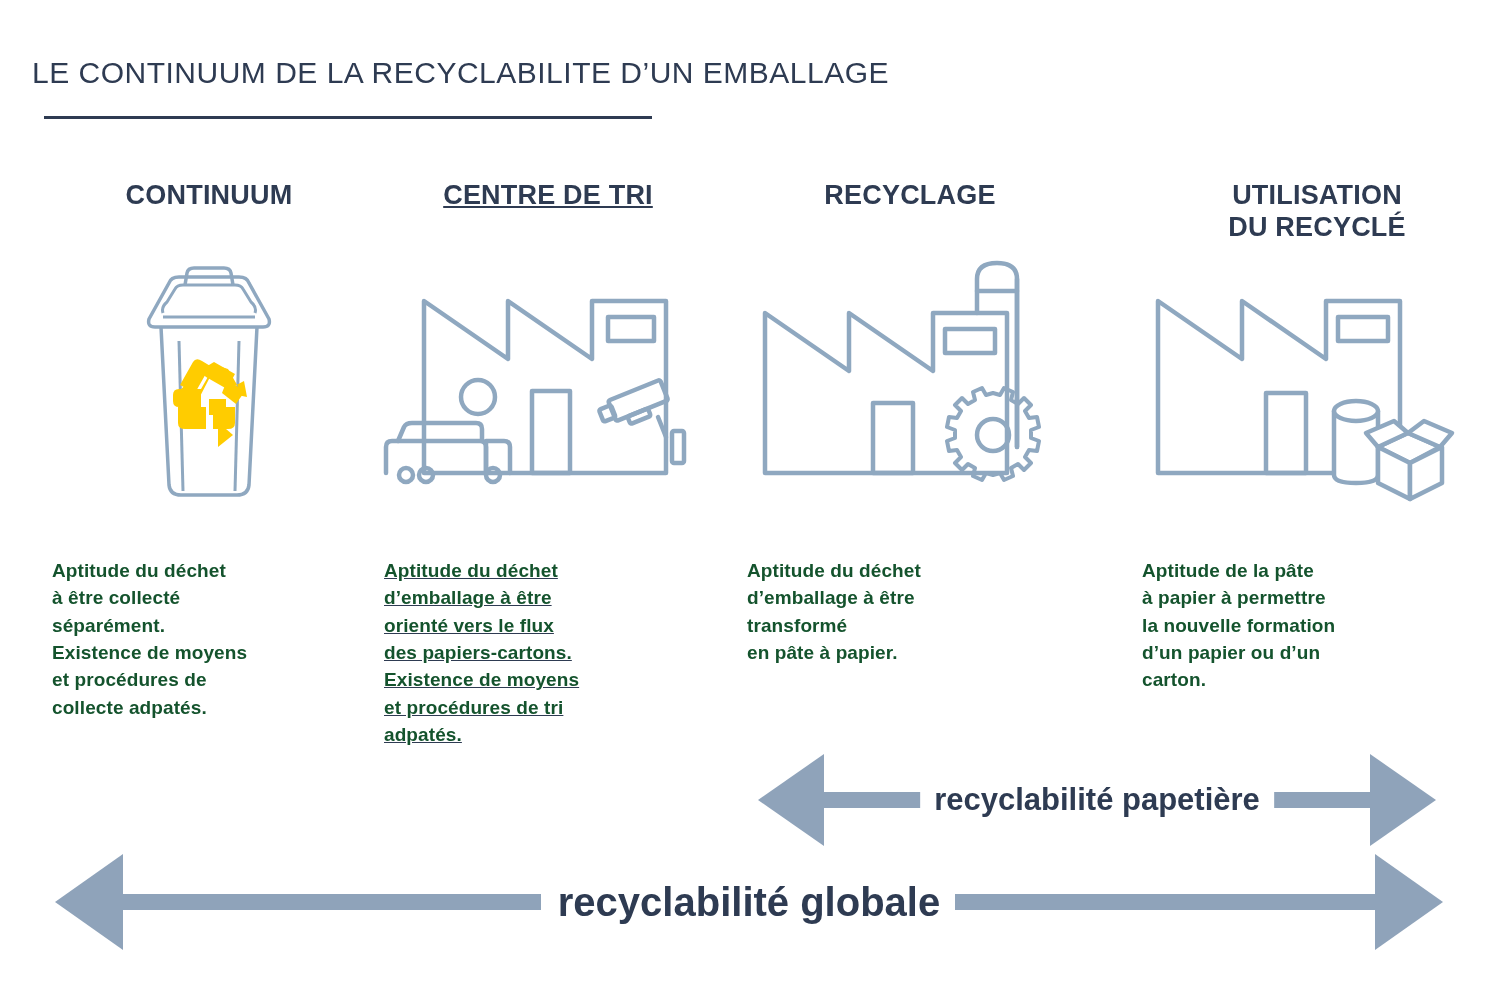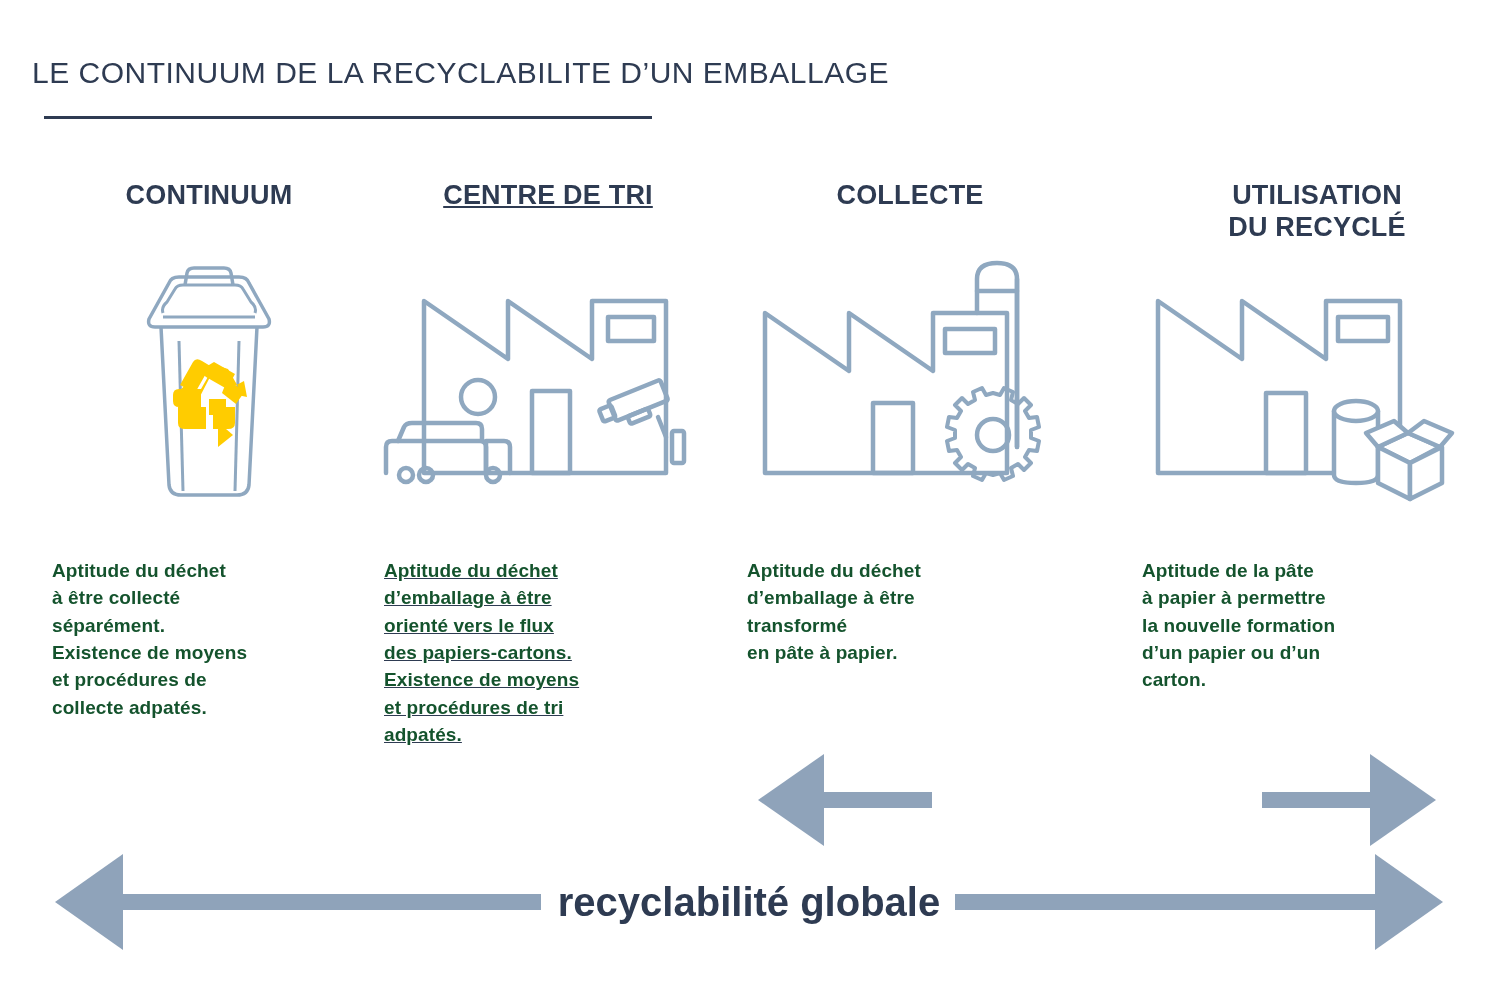--- a/index.html
+++ b/index.html
@@ -207,21 +207,21 @@
     <div class="col-body">Aptitude du déchet
 d’emballage à être
 orienté vers le flux
 des papiers-cartons.
 Existence de moyens
 et procédures de tri
 adpatés.</div>
   </div>
 
   <div class="col col-3">
-    <div class="col-head">COLLECTE</div>
+    <div class="col-head">RECYCLAGE</div>
     <div class="icon-box">
       <svg width="330" height="250" viewBox="0 0 330 250" fill="none" stroke="#8fa8c0" stroke-width="4.5" stroke-linejoin="round" stroke-linecap="round">
 
         <path d="M20 216 L20 56 L104 114 L104 56 L188 114 L188 56 L262 56 L262 216 Z"></path>
 
         <rect x="200" y="72" width="50" height="24"></rect>
 
         <rect x="128" y="146" width="40" height="70"></rect>
 
         <path d="M232 56 L232 22 Q232 6 252 6 Q272 6 272 22 L272 190"></path>
@@ -275,20 +275,21 @@
     <svg class="arrow-svg" width="678" height="96" viewBox="0 0 678 96" fill="#8fa3ba">
 
       <path d="M0 48 L66 2 L66 94 Z"></path>
 
       <rect x="64" y="40" width="110" height="16"></rect>
 
       <rect x="504" y="40" width="110" height="16"></rect>
 
       <path d="M678 48 L612 2 L612 94 Z"></path>
     </svg>
+    <span class="arrow-label">recyclabilité papetière</span>
   </div>
 
   <div class="arrow-row arrow-global">
     <svg class="arrow-svg" width="1388" height="100" viewBox="0 0 1388 100" fill="#8fa3ba">
 
       <path d="M0 50 L68 2 L68 98 Z"></path>
 
       <rect x="66" y="42" width="420" height="16"></rect>
 
       <rect x="900" y="42" width="422" height="16"></rect>

